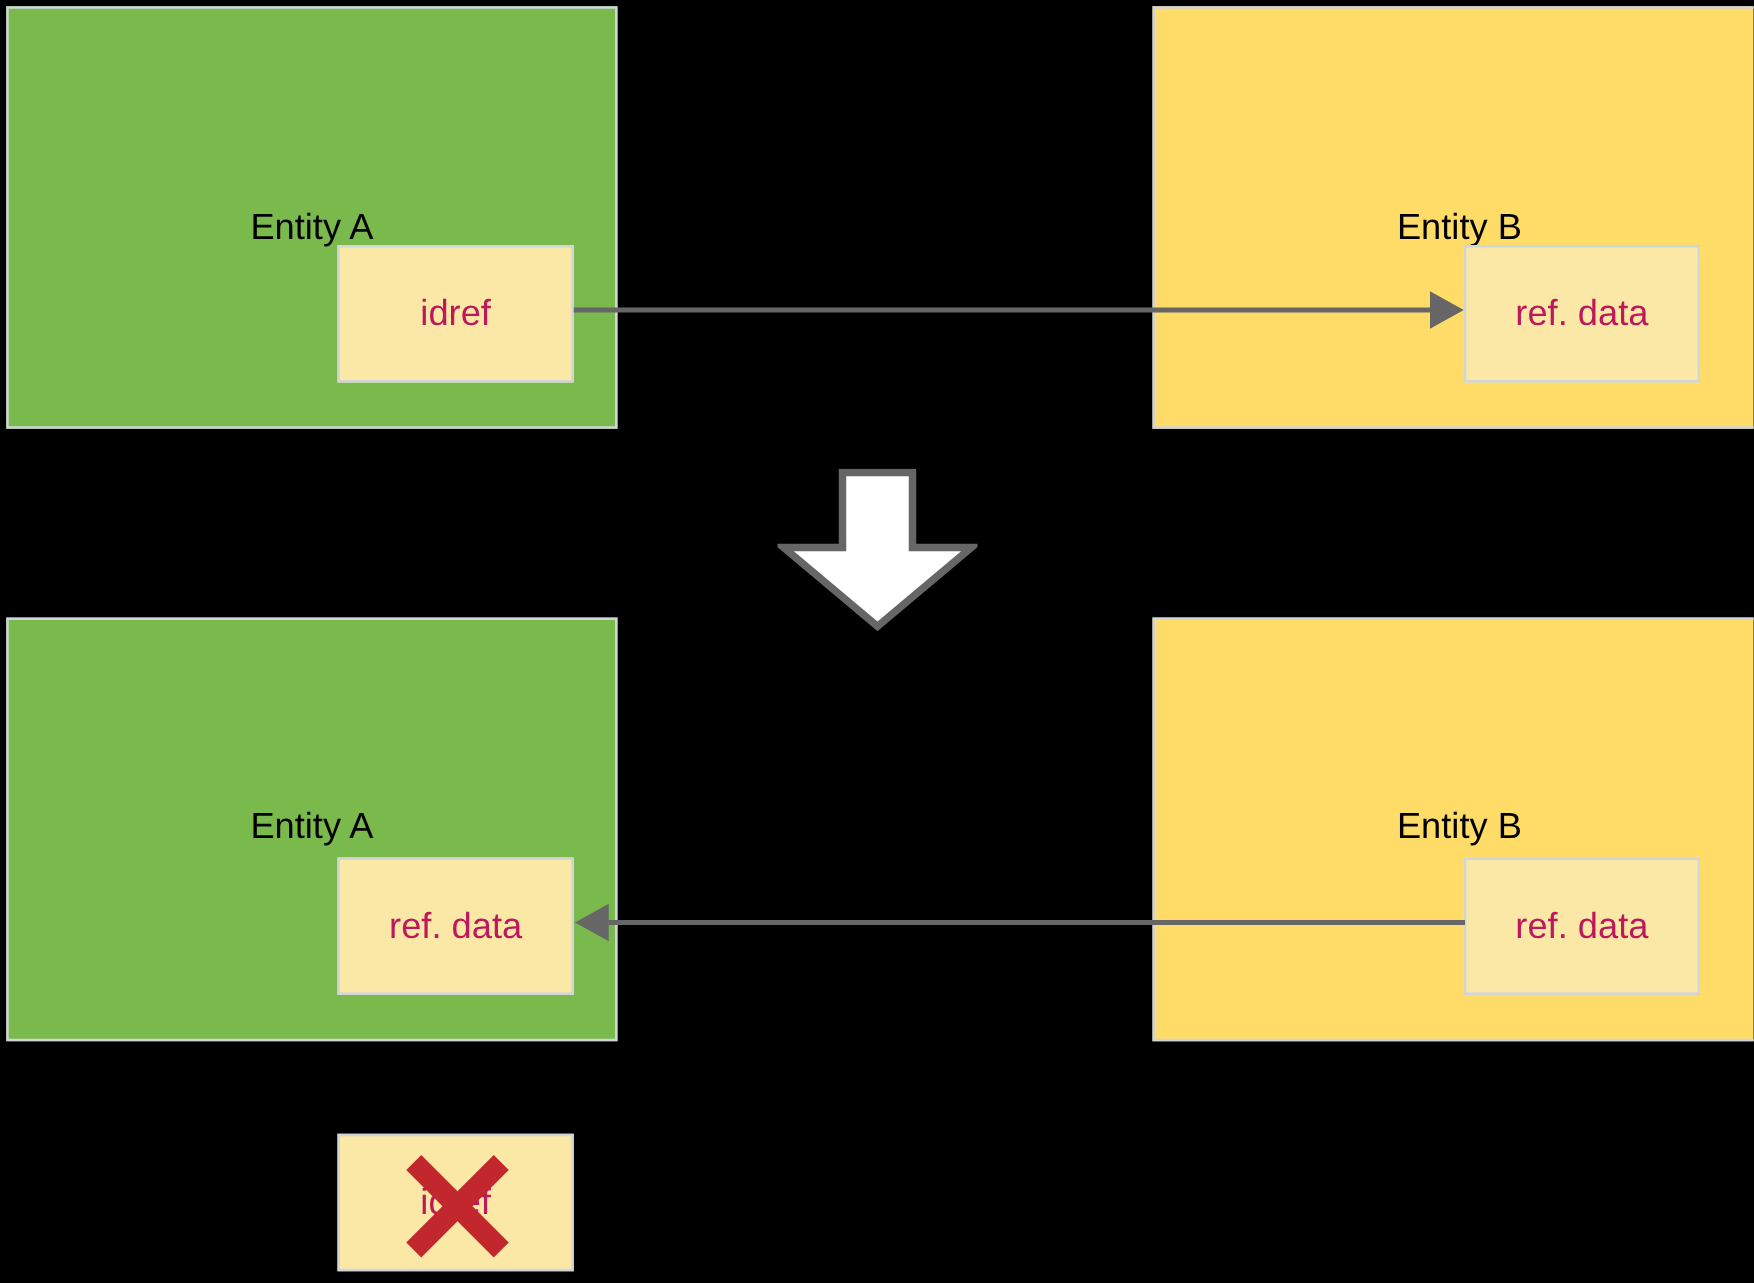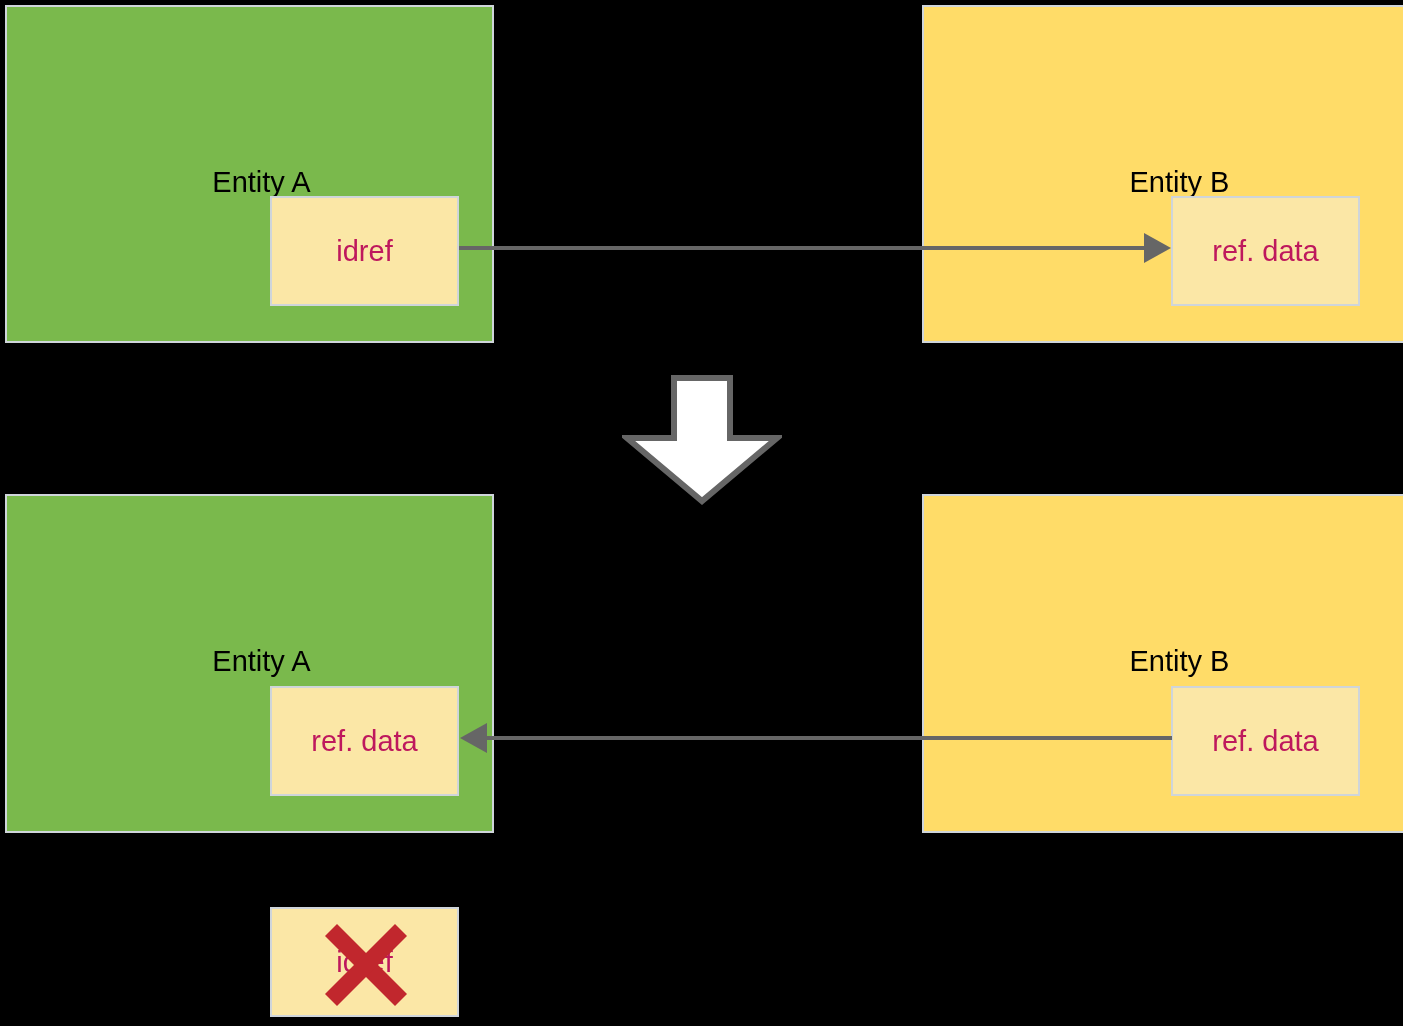--- a/index.html
+++ b/index.html
@@ -26,21 +26,20 @@
   .entity.amber { background: #ffdc68; margin-left: 16px; }
 
   .entity-label {
     position: absolute;
     width: 100%;
     text-align: center;
     font-size: 29px;
     line-height: 1;
     color: #000000;
     white-space: nowrap;
-    padding-left: 12px;
   }
 
   
   .attr-box {
     position: absolute;
     box-sizing: border-box;
     background: #fbe7a6;
     border: 2px solid #cfd5da;
     display: flex;
     align-items: center;

